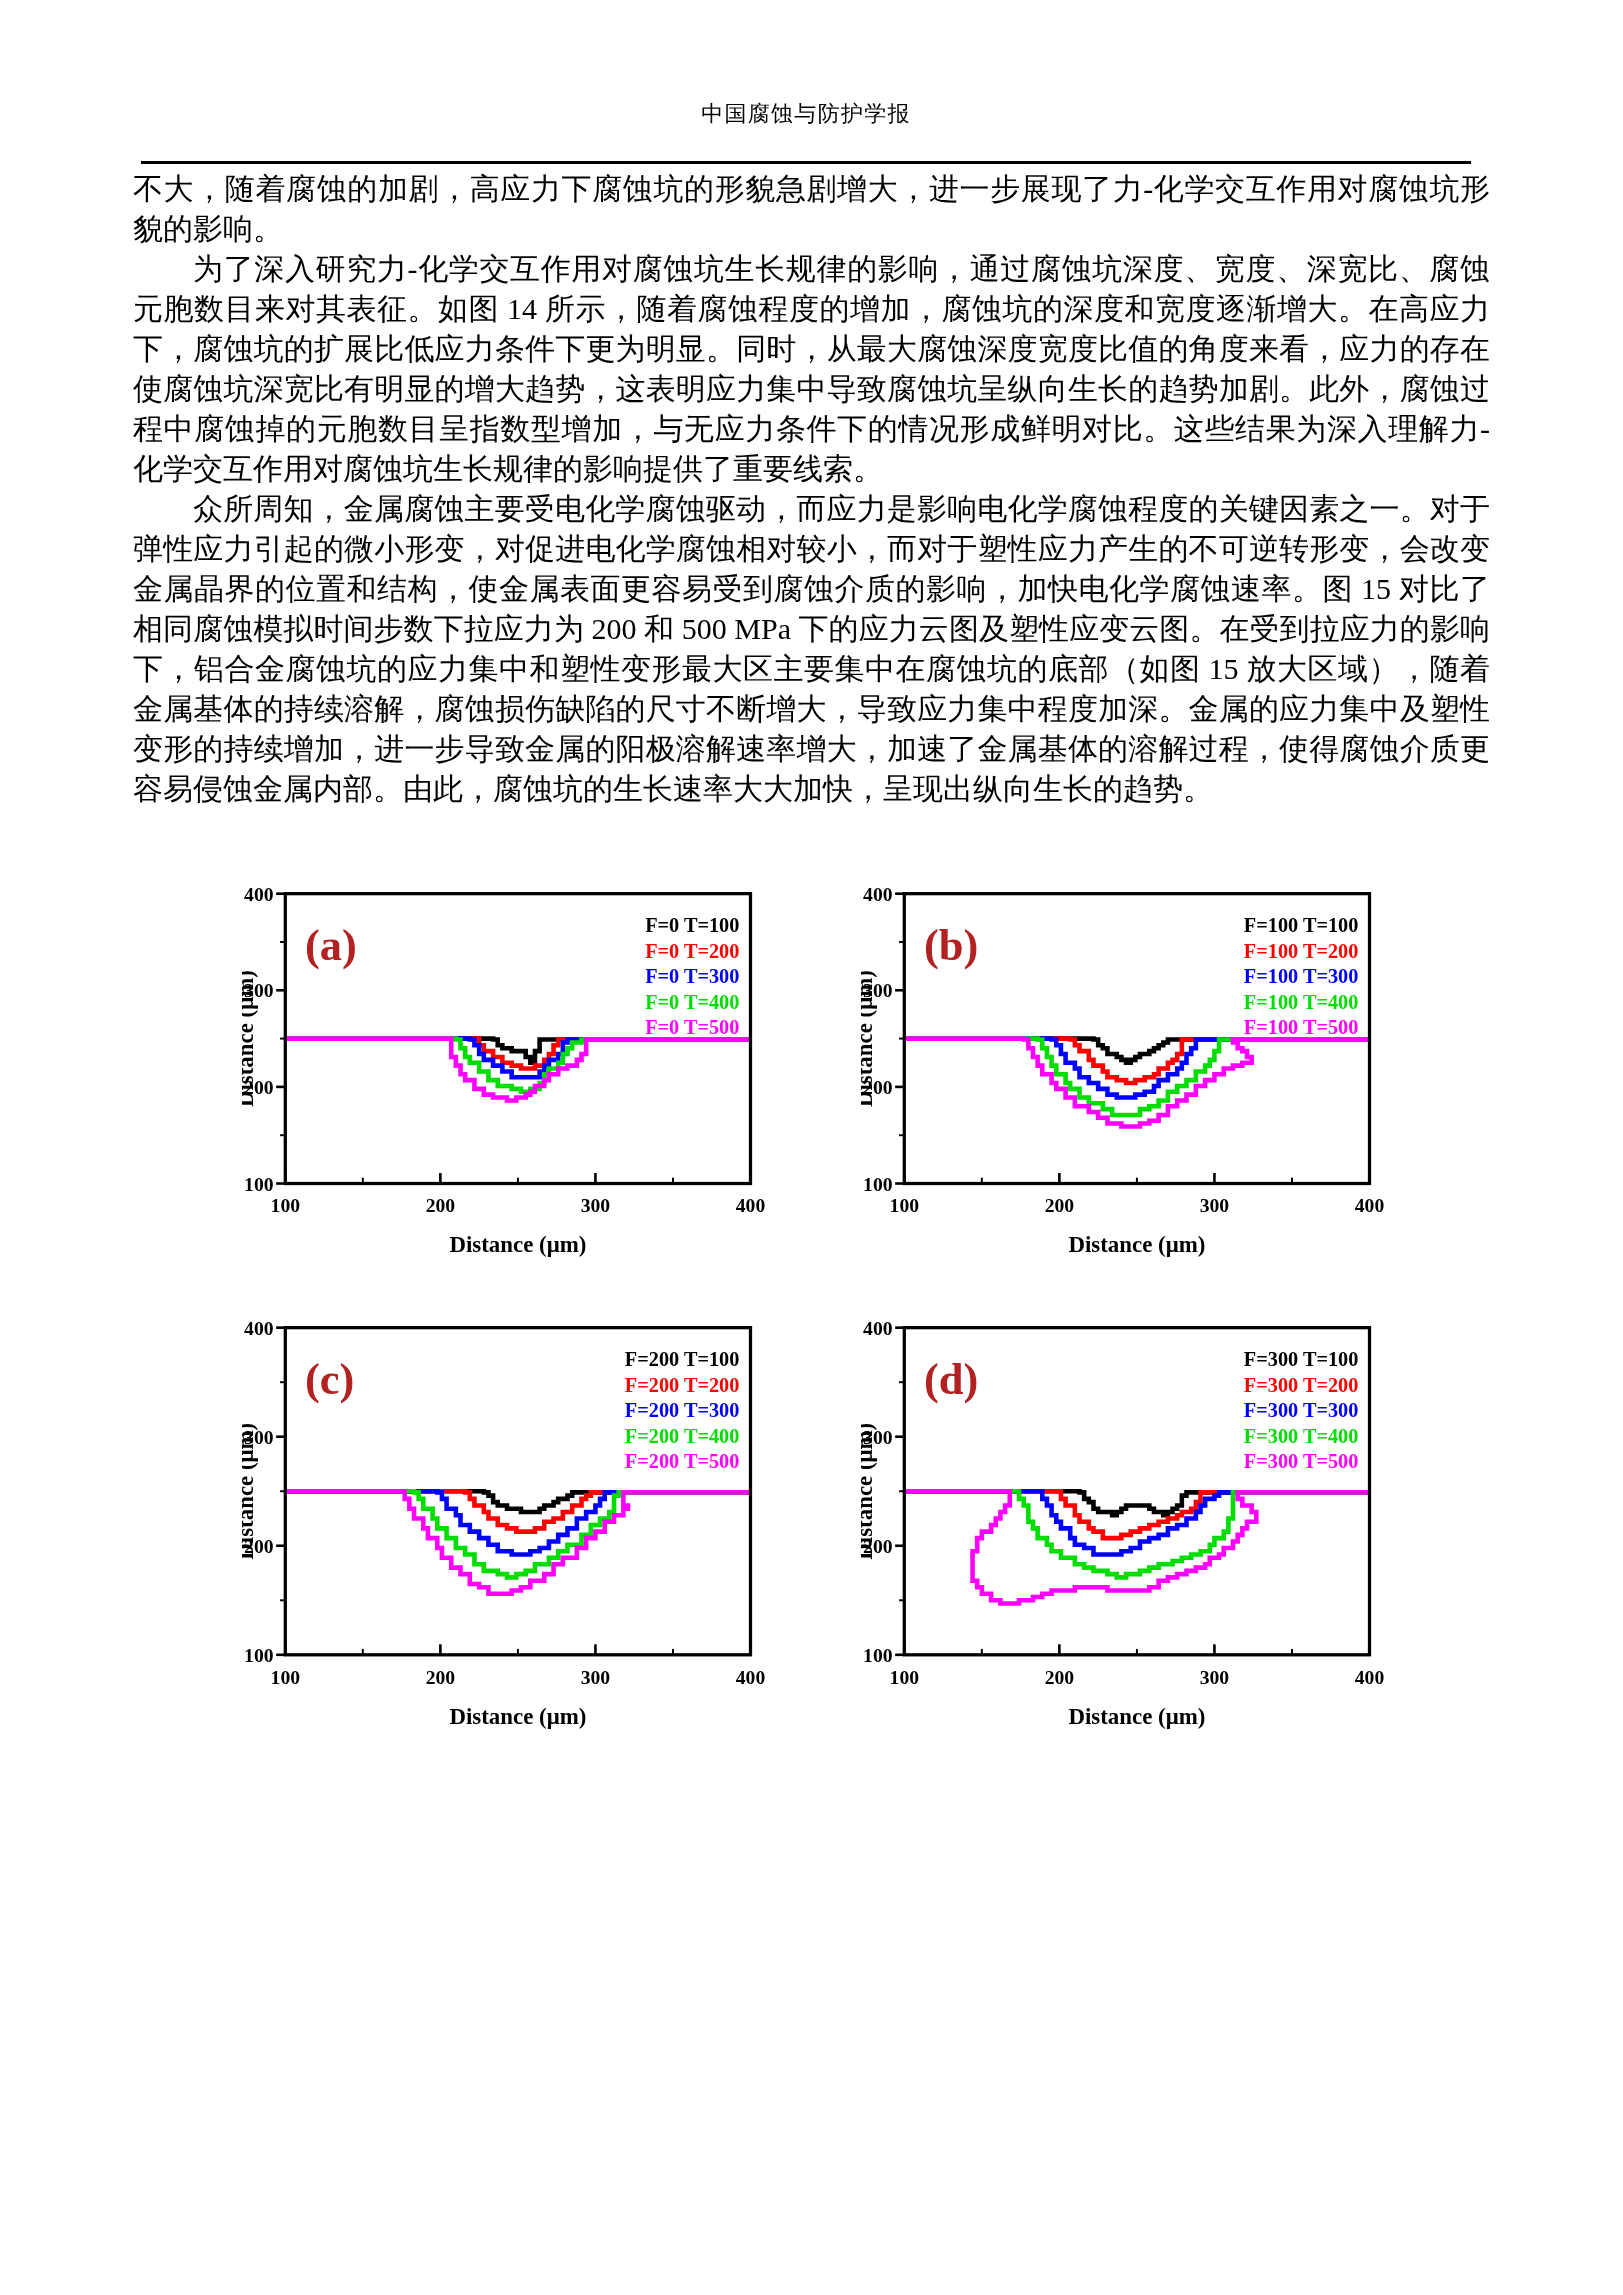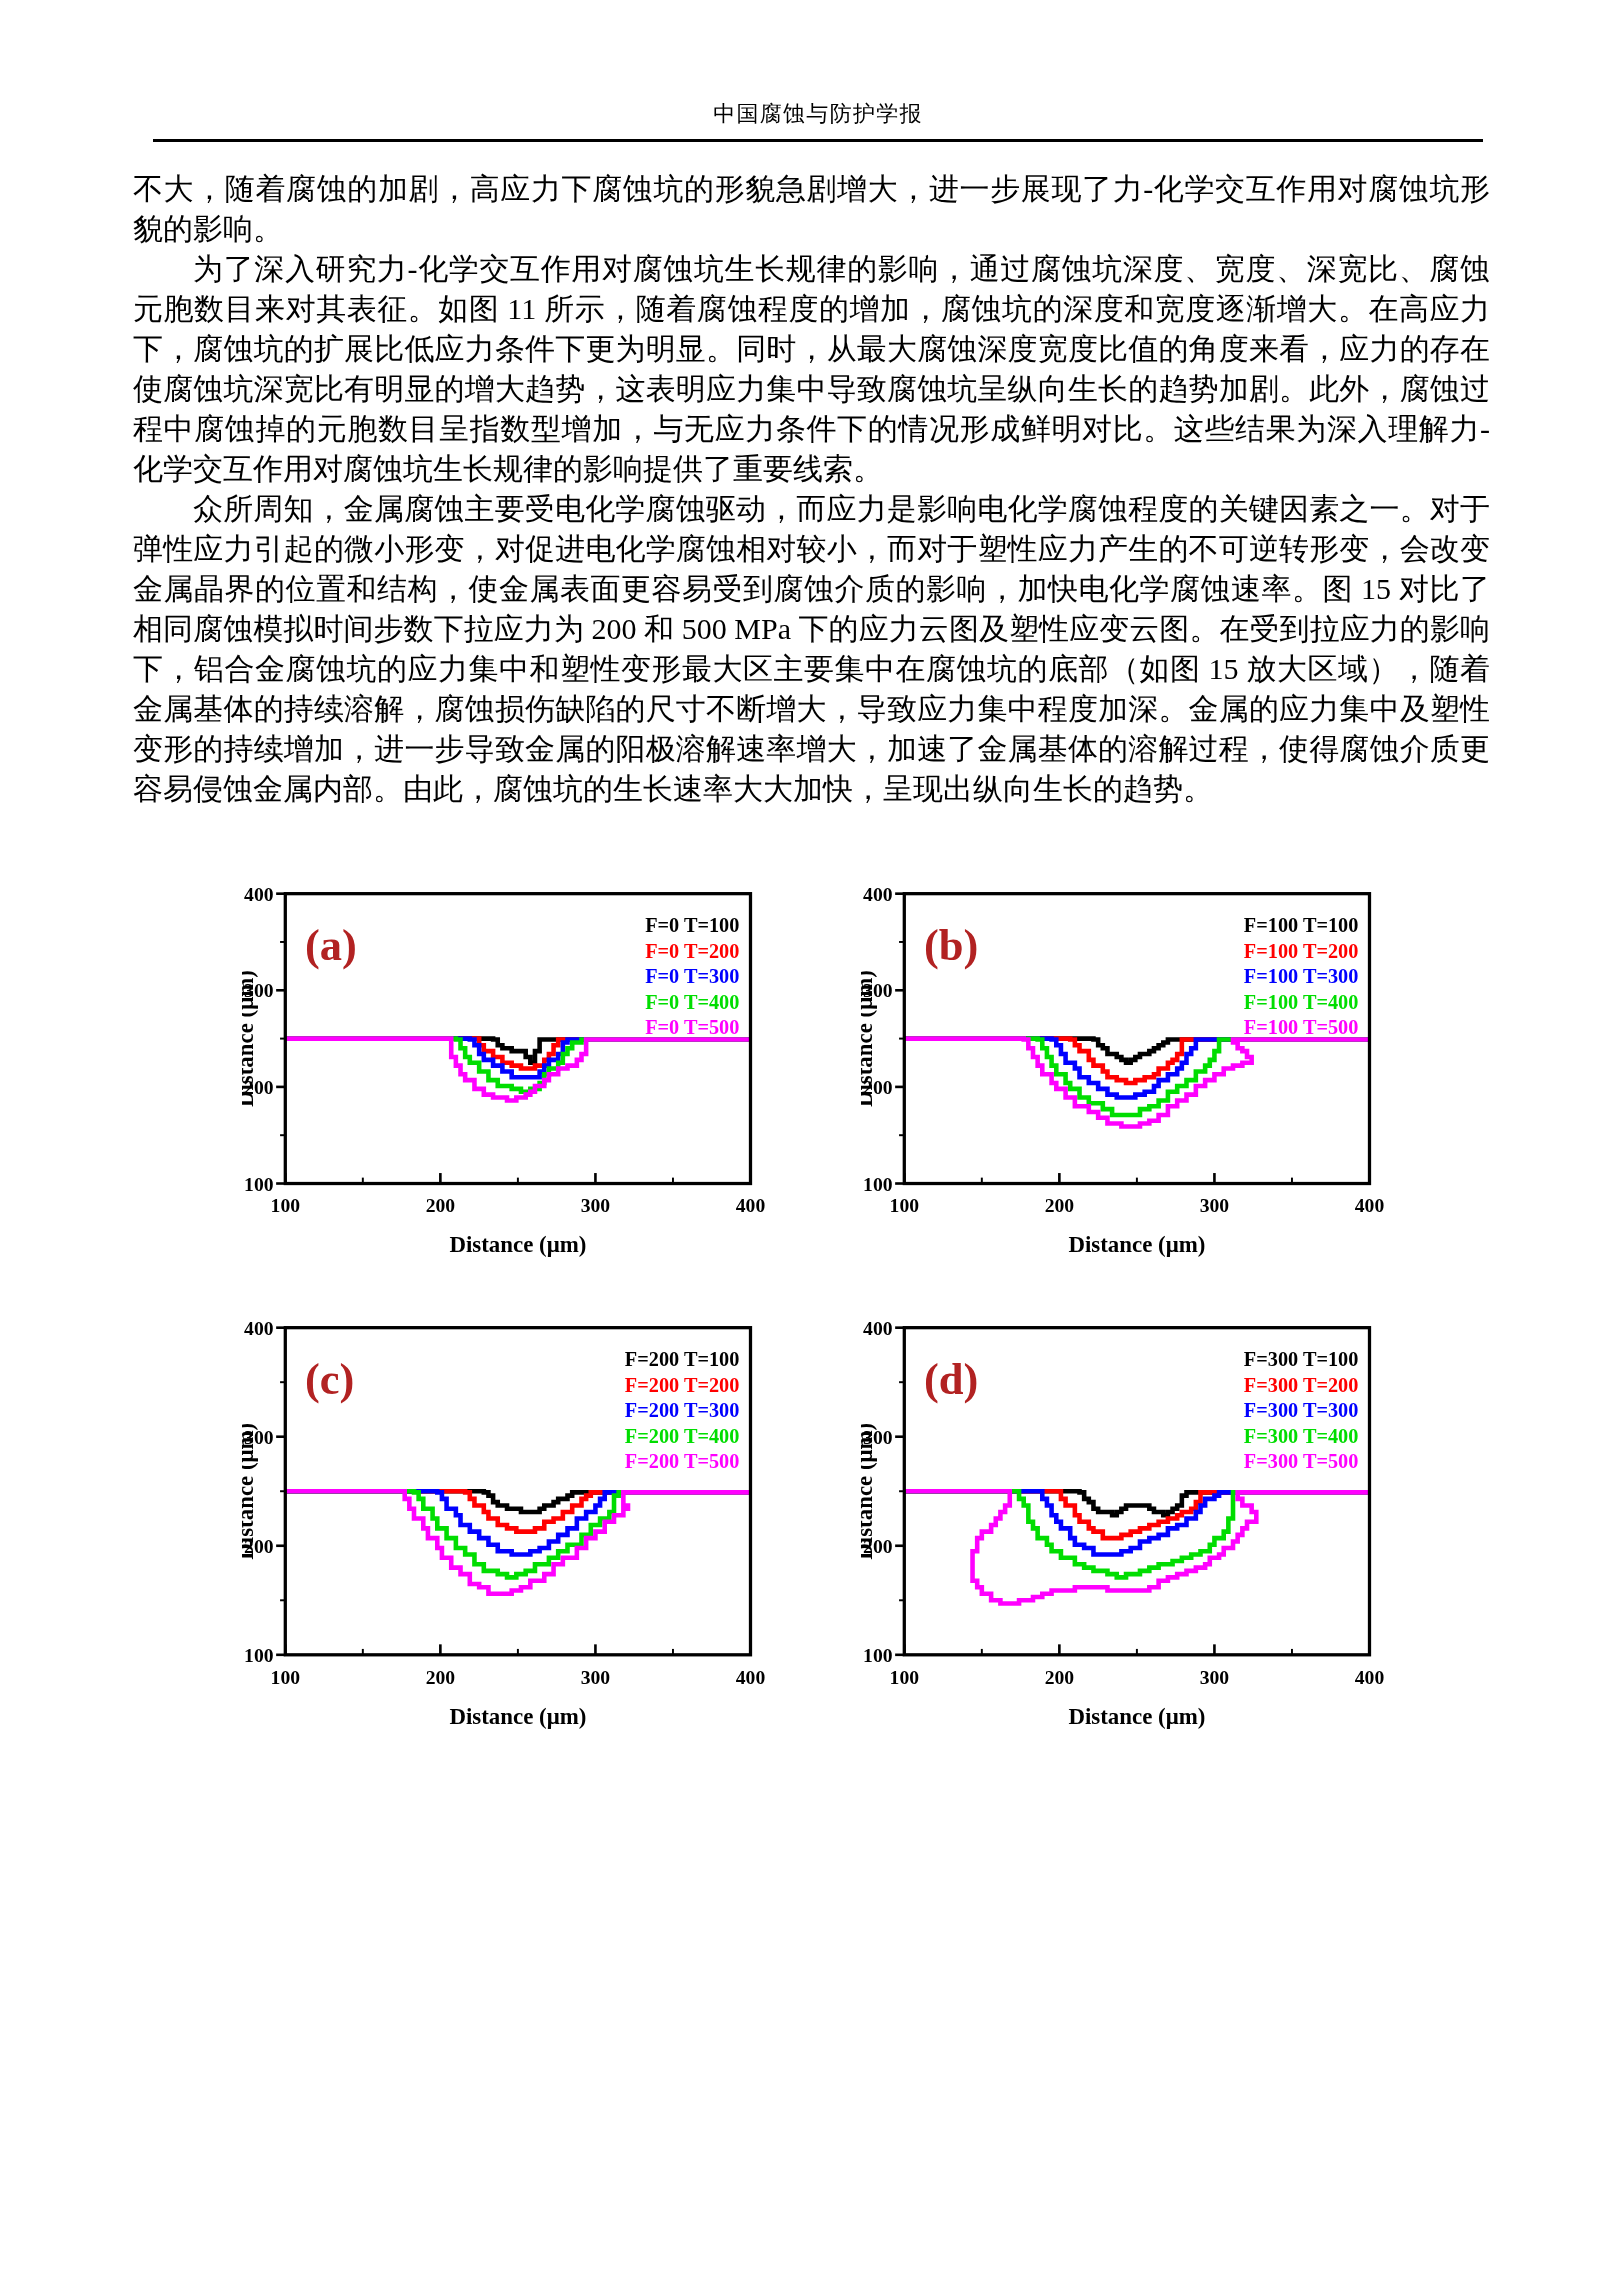--- a/index.html
+++ b/index.html
@@ -1,19 +1,19 @@
 <!DOCTYPE html>
 <html style="font-size:10.5px"><head>
 <meta charset="utf-8">
 <style>
   html,body{margin:0;padding:0;background:#888;}
   #page{position:relative;width:1623px;height:2295px;background:#ffffff;overflow:hidden;
         font-family:"Liberation Serif","DejaVu Serif",serif;color:#000;}
-  #journal-header{position:absolute;top:99px;left:153px;width:1330px;text-align:center;
-        font-size:22px;letter-spacing:1.3px;padding-bottom:10px;border-bottom:3.9px solid #000;}
+  #journal-header{position:absolute;top:99px;left:141px;width:1330px;text-align:center;
+        font-size:22px;letter-spacing:1.3px;padding-bottom:32px;border-bottom:3.9px solid #000;}
   #body-text{position:absolute;top:169px;left:133px;width:1357px;font-size:30px;
         line-height:40px;text-align:justify;text-justify:inter-character;}
   #body-text p{margin:0;}
   #body-text p.indent{text-indent:2em;}
   #figure-block{position:absolute;left:242px;top:876px;width:1195px;height:877px;}
   .panel{position:absolute;width:576px;height:458px;}
   #panel-a{left:0;top:0;}
   #panel-b{left:619px;top:0;}
   #panel-c{left:0;top:434px;}
   #panel-d{left:619px;top:434px;}
@@ -23,21 +23,21 @@
 <body>
 
 <div id="page">
 
   <div id="journal-header">
     <span>中国腐蚀与防护学报</span>
   </div>
 
   <div id="body-text">
     <p>不大，随着腐蚀的加剧，高应力下腐蚀坑的形貌急剧增大，进一步展现了力-化学交互作用对腐蚀坑形貌的影响。</p>
-    <p class="indent">为了深入研究力-化学交互作用对腐蚀坑生长规律的影响，通过腐蚀坑深度、宽度、深宽比、腐蚀元胞数目来对其表征。如图 11 所示，随着腐蚀程度的增加，腐蚀坑的深度和宽度逐渐增大。在高应力下，腐蚀坑的扩展比低应力条件下更为明显。同时，从最大腐蚀深度宽度比值的角度来看，应力的存在使腐蚀坑深宽比有明显的增大趋势，这表明应力集中导致腐蚀坑呈纵向生长的趋势加剧。此外，腐蚀过程中腐蚀掉的元胞数目呈指数型增加，与无应力条件下的情况形成鲜明对比。这些结果为深入理解力-化学交互作用对腐蚀坑生长规律的影响提供了重要线索。</p>
+    <p class="indent">为了深入研究力-化学交互作用对腐蚀坑生长规律的影响，通过腐蚀坑深度、宽度、深宽比、腐蚀元胞数目来对其表征。如图 14 所示，随着腐蚀程度的增加，腐蚀坑的深度和宽度逐渐增大。在高应力下，腐蚀坑的扩展比低应力条件下更为明显。同时，从最大腐蚀深度宽度比值的角度来看，应力的存在使腐蚀坑深宽比有明显的增大趋势，这表明应力集中导致腐蚀坑呈纵向生长的趋势加剧。此外，腐蚀过程中腐蚀掉的元胞数目呈指数型增加，与无应力条件下的情况形成鲜明对比。这些结果为深入理解力-化学交互作用对腐蚀坑生长规律的影响提供了重要线索。</p>
     <p class="indent">众所周知，金属腐蚀主要受电化学腐蚀驱动，而应力是影响电化学腐蚀程度的关键因素之一。对于弹性应力引起的微小形变，对促进电化学腐蚀相对较小，而对于塑性应力产生的不可逆转形变，会改变金属晶界的位置和结构，使金属表面更容易受到腐蚀介质的影响，加快电化学腐蚀速率。图 15 对比了相同腐蚀模拟时间步数下拉应力为 200 和 500 MPa 下的应力云图及塑性应变云图。在受到拉应力的影响下，铝合金腐蚀坑的应力集中和塑性变形最大区主要集中在腐蚀坑的底部（如图 15 放大区域），随着金属基体的持续溶解，腐蚀损伤缺陷的尺寸不断增大，导致应力集中程度加深。金属的应力集中及塑性变形的持续增加，进一步导致金属的阳极溶解速率增大，加速了金属基体的溶解过程，使得腐蚀介质更容易侵蚀金属内部。由此，腐蚀坑的生长速率大大加快，呈现出纵向生长的趋势。</p>
   </div>
 
   <div id="figure-block">
     <div class="panel" id="panel-a"><svg viewBox="0 0 880 700" width="576" height="458">
           <path d="M66 248.5H383.6V250.0H390.7V258.8H397.8V263.3H412.0V267.7H419.1V267.7H433.4V276.6H440.5V285.4H447.6V276.6H447.6V267.7H454.7V258.8H454.7V250.0H777" fill="none" stroke="#000000" stroke-width="7"></path>
           <path d="M66 248.5H362.3V250.0H362.3V258.8H369.4V267.7H383.6V276.6H397.8V285.4H412.0V289.8H426.2V294.3H440.5V294.3H447.6V289.8H461.8V281.0H468.9V272.1H476.0V267.7H476.0V258.8H483.1V250.0H777" fill="none" stroke="#FF0000" stroke-width="7"></path>
           <path d="M66 248.5H348.0V250.0H355.1V258.8H362.3V272.1H369.4V281.0H383.6V289.8H397.8V298.7H412.0V307.6H426.2V307.6H440.5V307.6H454.7V298.7H461.8V289.8H468.9V281.0H483.1V272.1H490.2V263.3H490.2V254.4H497.3V250.0H777" fill="none" stroke="#0000FF" stroke-width="7"></path>
           <path d="M66 248.5H326.7V250.0H333.8V263.3H340.9V276.6H348.0V285.4H362.3V298.7H376.5V312.0H390.7V320.9H412.0V325.3H426.2V329.7H440.5V325.3H454.7V316.4H461.8V303.1H468.9V294.3H483.1V285.4H490.2V272.1H497.3V263.3H504.5V254.4H518.7V250.0H777" fill="none" stroke="#00DD00" stroke-width="7"></path>
           <path d="M66 248.5H319.6V250.0H319.6V263.3H319.6V276.6H326.7V289.8H333.8V303.1H340.9V312.0H355.1V325.3H369.4V334.1H383.6V338.6H404.9V343.0H419.1V338.6H433.4V334.1H440.5V329.7H447.6V320.9H461.8V312.0H468.9V303.1H483.1V294.3H497.3V289.8H511.6V281.0H518.7V272.1H525.8V263.3H525.8V250.0H777" fill="none" stroke="#FF00FF" stroke-width="7"></path>

